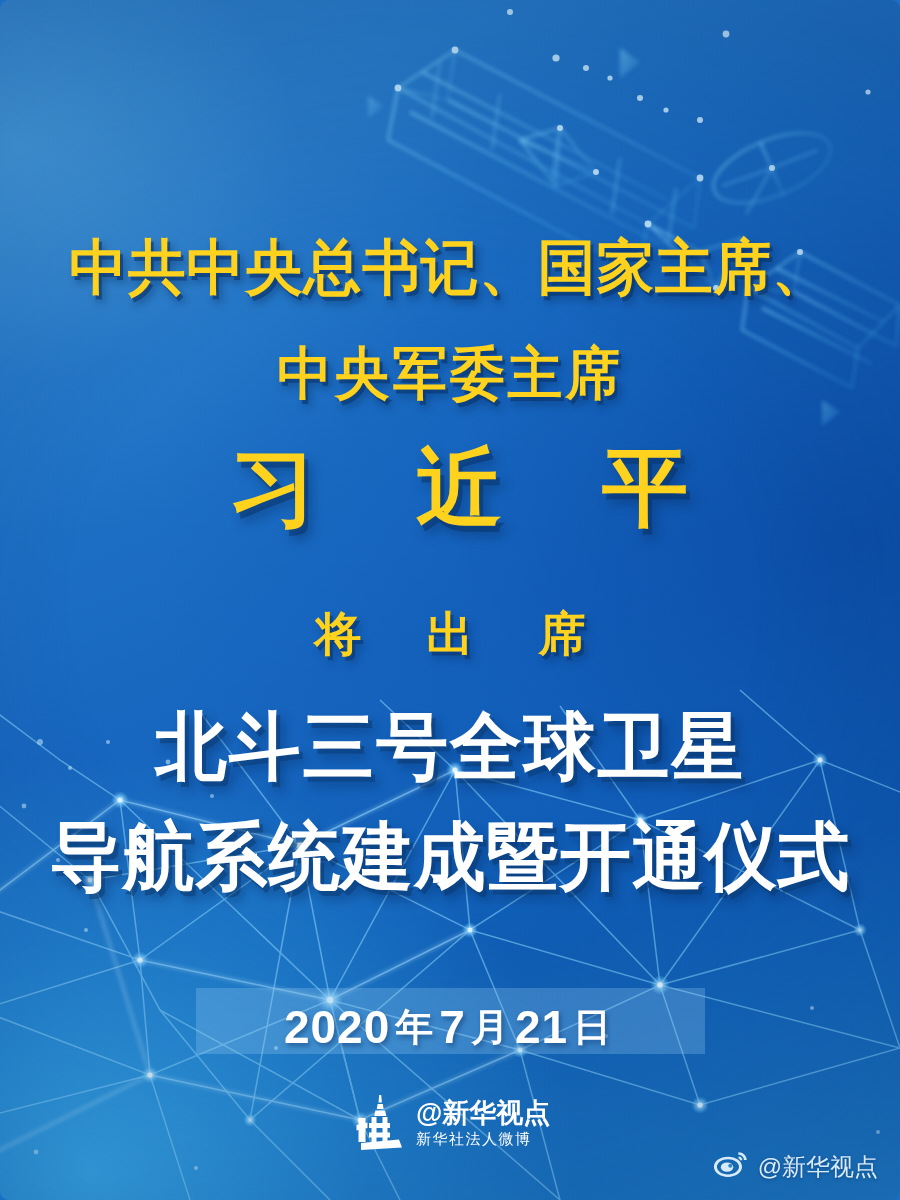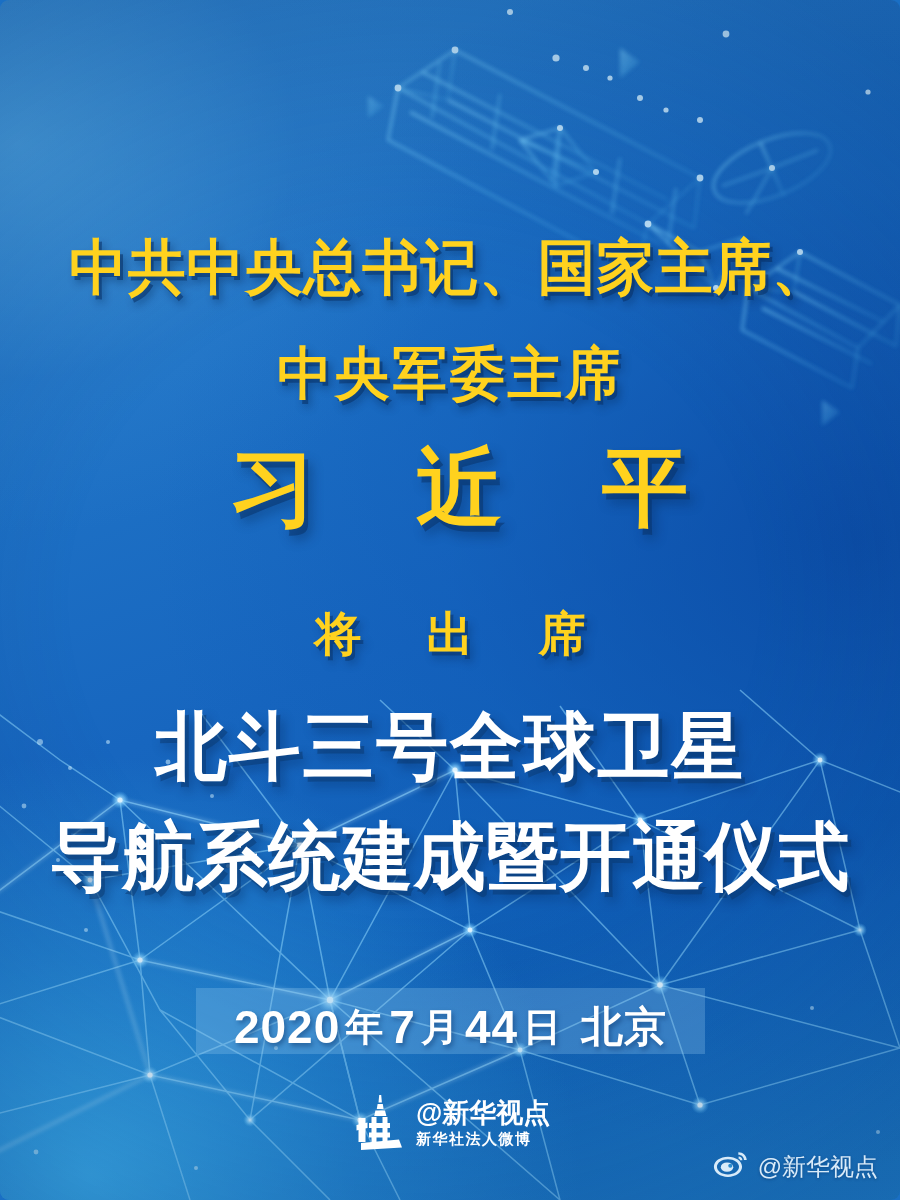--- a/index.html
+++ b/index.html
@@ -78,21 +78,21 @@
   .datetext .city{font-size:42px;margin-left:14px;}
 
   
   .logo{
     position:absolute;left:355px;top:1092px;width:200px;height:62px;
     display:flex;align-items:center;gap:9px;
   }
   .logo-mark{width:52px;height:56px;position:relative;flex:0 0 auto;}
   .logo-text{display:flex;flex-direction:column;justify-content:center;line-height:1;}
   .logo-main{color:#fff;font-size:27px;font-weight:700;letter-spacing:0px;white-space:nowrap;}
-  .logo-sub{color:#fff;font-size:15px;font-weight:700;letter-spacing:1.5px;margin-top:4px;white-space:nowrap;}
+  .logo-sub{color:#fff;font-size:15px;font-weight:400;letter-spacing:1.5px;margin-top:4px;white-space:nowrap;}
 
   
   .watermark{
     position:absolute;right:22px;bottom:16px;height:34px;
     display:flex;align-items:center;gap:8px;opacity:.92;
   }
   .wm-text{color:#eaf6ff;font-size:24px;font-weight:400;white-space:nowrap;
            text-shadow:0 1px 3px rgba(4,40,90,.5);}
 </style>
 </head>
@@ -276,23 +276,22 @@
     <div class="line-white t1">北斗三号全球卫星</div>
     <div class="line-white t2">导航系统建成暨开通仪式</div>
   </div>
 
   <div class="dateband"></div>
   <div class="datetext">
     <span class="num">2020</span>
     <span class="cn">年</span>
     <span class="num">7</span>
     <span class="cn">月</span>
-    <span class="num">44</span>
+    <span class="num">21</span>
     <span class="cn">日</span>
-    <span class="city">北京</span>
   </div>
 
   <div class="logo">
     <div class="logo-mark">
       <svg viewBox="0 0 52 56" width="52" height="56">
         <g fill="#ffffff">
 
           <path d="M24.2 0 L26.2 0 L26.9 7.5 L23.5 7.5 Z"></path>
           <path d="M22.6 9 L27.8 9 L28.6 14 L21.8 14 Z"></path>
           <path d="M20.4 15.5 L30 15.5 L31.4 21 L19.2 21 Z"></path>

